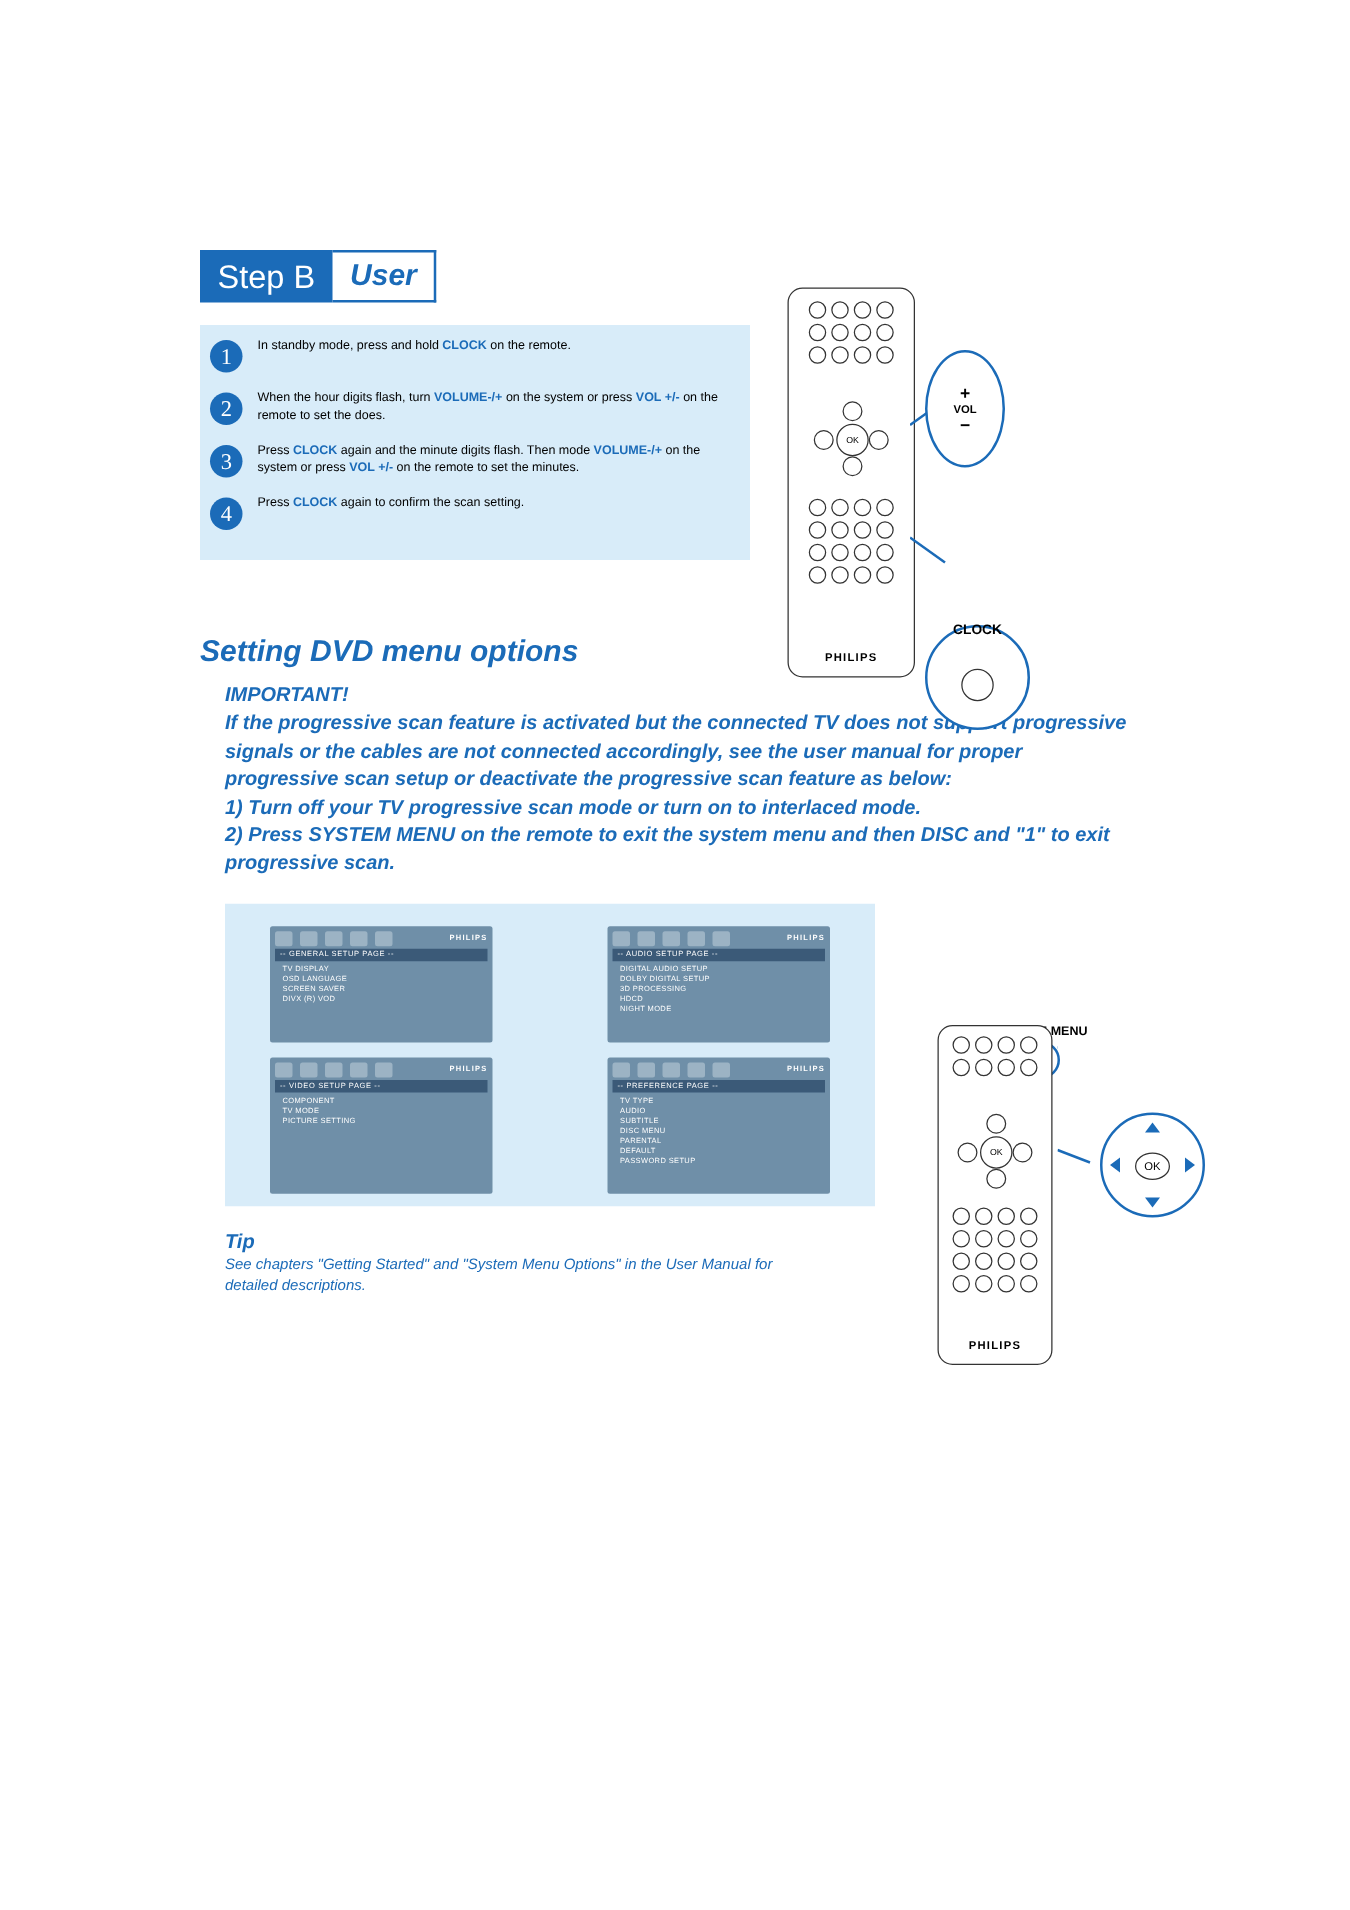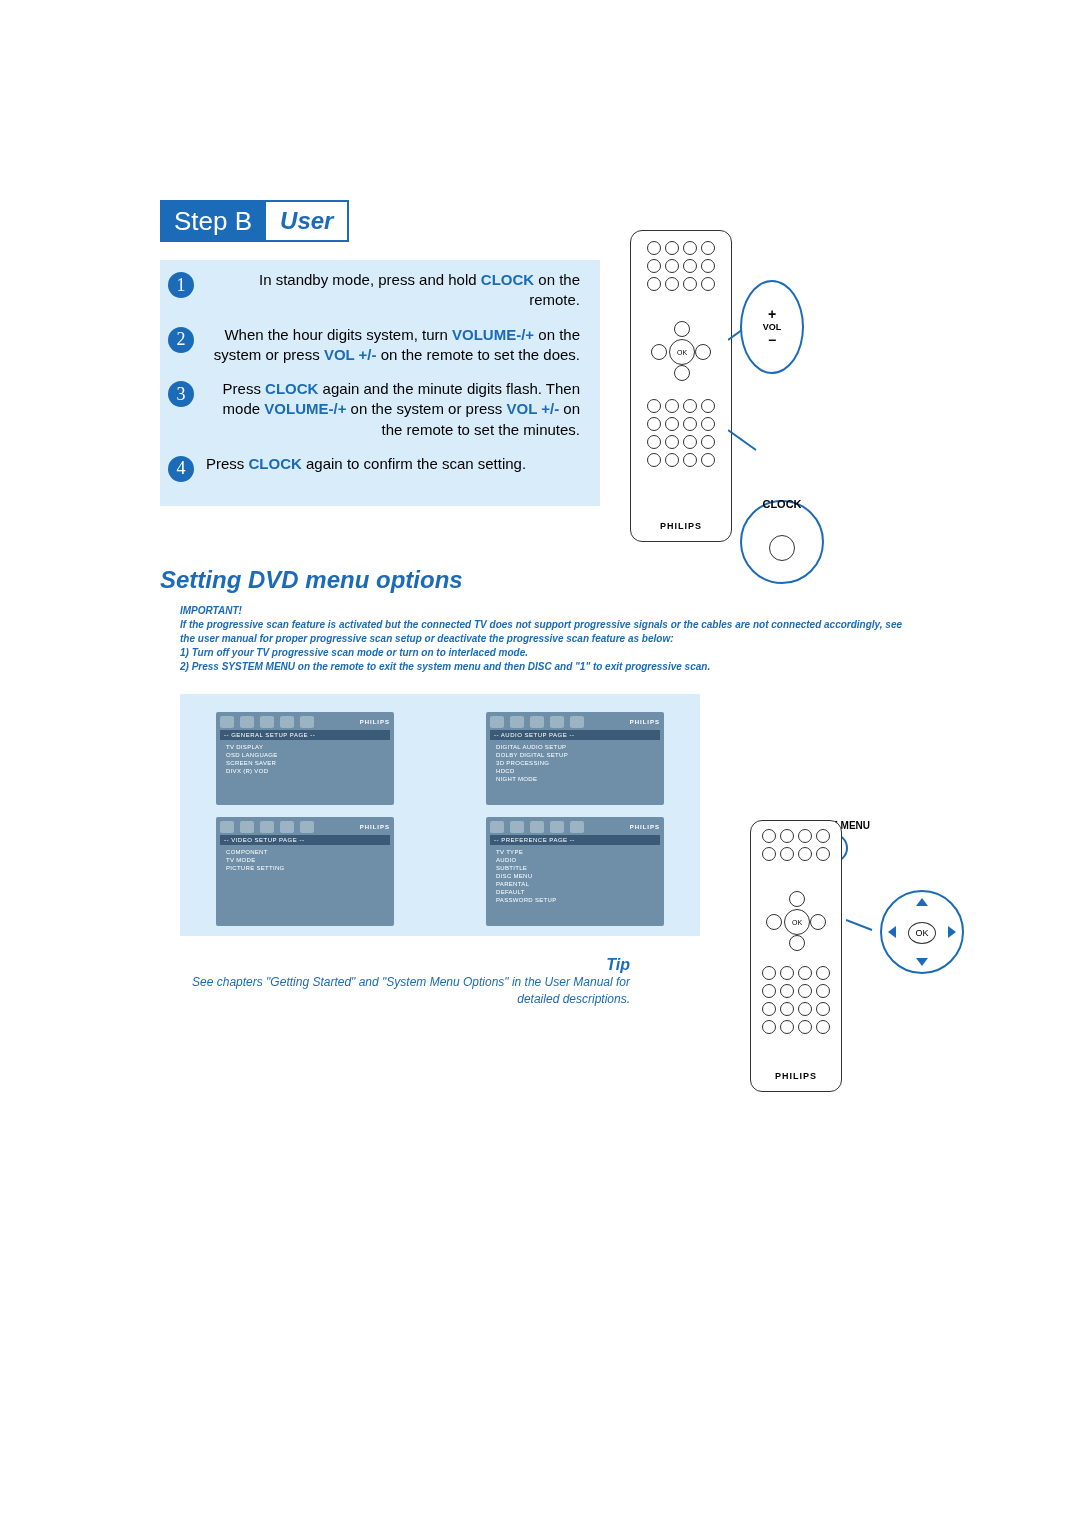--- a/index.html
+++ b/index.html
@@ -5,48 +5,48 @@
   html,body{margin:0;padding:0;background:#fff;font-family:Arial,Helvetica,sans-serif;color:#000;}
   .page{width:1080px;height:1528px;margin:0 auto;position:relative;background:#fff;}
   .content{position:absolute;left:160px;top:200px;width:770px;}
   .step-badge{display:inline-flex;align-items:stretch;height:42px;margin-bottom:18px;}
   .step-badge .a{background:#1b6bb8;color:#fff;font-size:26px;font-weight:400;padding:6px 14px;display:flex;align-items:center;}
   .step-badge .b{border:2px solid #1b6bb8;border-left:none;color:#1b6bb8;font-style:italic;font-size:24px;padding:6px 14px;display:flex;align-items:center;font-weight:bold;}
   .section-title{color:#1b6bb8;font-style:italic;font-weight:bold;font-size:24px;margin:8px 0 10px 0;}
   .steps-box{background:#d8ecf9;padding:6px 0 14px 0;width:440px;position:relative;}
   .step-row{display:flex;gap:12px;padding:4px 20px 10px 8px;align-items:flex-start;}
   .num{width:26px;height:26px;border-radius:50%;background:#1b6bb8;color:#fff;font-size:18px;display:flex;align-items:center;justify-content:center;flex:0 0 26px;margin-top:2px;font-family:Georgia,serif;}
-  .step-text{font-size:15px;line-height:1.35;color:#000;text-align:right;}
+  .step-text{font-size:10px;line-height:1.35;color:#000;}
   .kw{color:#1b6bb8;font-weight:bold;}
   .remote-wrap{position:absolute;right:0;top:70px;width:300px;display:flex;gap:8px;align-items:flex-start;}
   .remote{width:100px;height:310px;border:1.5px solid #333;border-radius:12px;background:#fff;position:relative;}
   .remote .brand{position:absolute;bottom:10px;left:0;right:0;text-align:center;font-size:9px;font-weight:bold;letter-spacing:1px;}
   .grid-btns{position:absolute;left:8px;right:8px;display:flex;flex-wrap:wrap;gap:4px;justify-content:center;}
   .btn-o{width:12px;height:12px;border:1px solid #333;border-radius:50%;}
   .dpad{position:absolute;left:20px;top:90px;width:60px;height:60px;}
   .dpad .c{position:absolute;left:18px;top:18px;width:24px;height:24px;border:1px solid #333;border-radius:50%;display:flex;align-items:center;justify-content:center;font-size:7px;}
   .dpad .arm{position:absolute;width:14px;height:14px;border:1px solid #333;border-radius:50%;}
   .dpad .u{left:23px;top:0;} .dpad .d{left:23px;bottom:0;} .dpad .l{left:0;top:23px;} .dpad .r{right:0;top:23px;}
   .callout{border:2px solid #1b6bb8;border-radius:50%;background:#fff;display:flex;flex-direction:column;align-items:center;justify-content:center;}
   .callout.vol{width:60px;height:90px;font-size:11px;position:relative;}
   .callout.vol .p,.callout.vol .m{font-size:14px;font-weight:bold;}
   .callout.clock{width:80px;height:80px;position:relative;margin-top:120px;}
   .callout.clock .lbl{position:absolute;top:-4px;left:50%;transform:translateX(-50%);font-size:11px;font-weight:bold;}
   .callout-line{stroke:#1b6bb8;stroke-width:2;fill:none;}
   .dvd-section{margin-top:60px;width:770px;}
-  .important-block{font-style:italic;font-weight:bold;color:#1b6bb8;font-size:10px;line-height:1.4;margin:4px 20px 20px 20px;}
+  .important-block{font-style:italic;font-weight:bold;color:#1b6bb8;font-size:16px;line-height:1.4;margin:4px 20px 20px 20px;}
   .menus-wrap{background:#d8ecf9;padding:18px 0 10px 0;width:520px;margin-left:20px;display:grid;grid-template-columns:1fr 1fr;gap:12px 20px;justify-items:center;}
   .menu{width:170px;background:#6f8fa8;border-radius:2px;padding:4px;}
   .menu .tabs{display:flex;gap:6px;justify-content:flex-start;align-items:center;margin-bottom:2px;}
   .menu .tab{width:14px;height:12px;background:#9cb3c4;border-radius:2px;}
   .menu .brandm{color:#fff;font-size:6px;font-weight:bold;margin-left:auto;letter-spacing:1px;}
   .menu .bar{background:#3b5a78;color:#fff;font-size:6px;padding:2px 4px;letter-spacing:0.5px;}
   .menu ul{list-style:none;margin:3px 0 0 0;padding:0 6px 18px 6px;}
   .menu li{color:#fff;font-size:6px;padding:1px 0;letter-spacing:0.3px;}
-  .tip{margin:20px 0 0 10px;width:460px;text-align:right;}
+  .tip{margin:20px 0 0 20px;width:460px;}
   .tip .h{color:#1b6bb8;font-style:italic;font-weight:bold;font-size:16px;}
   .tip .t{color:#1b6bb8;font-style:italic;font-size:12px;line-height:1.4;}
   .remote2-wrap{position:absolute;right:30px;top:820px;width:300px;display:flex;gap:4px;align-items:flex-start;}
   .sysmenu{position:absolute;right:180px;top:0;text-align:center;}
   .sysmenu .lbl{font-size:10px;font-weight:bold;}
   .sysmenu .c{width:26px;height:26px;border:2px solid #1b6bb8;border-radius:50%;margin:2px auto;}
   .dpad2-call{width:80px;height:80px;border:2px solid #1b6bb8;border-radius:50%;margin-top:70px;position:relative;background:#fff;}
   .dpad2-call .arm{position:absolute;width:0;height:0;}
   .dpad2-call .u{left:34px;top:6px;border-left:6px solid transparent;border-right:6px solid transparent;border-bottom:8px solid #1b6bb8;}
   .dpad2-call .d{left:34px;bottom:6px;border-left:6px solid transparent;border-right:6px solid transparent;border-top:8px solid #1b6bb8;}
@@ -72,21 +72,21 @@
       <div class="steps-box">
         <div class="step-row">
           <div class="num">1</div>
           <div class="step-text">
             <span>In standby mode, press and hold </span><span class="kw">CLOCK</span><span> on the remote.</span>
           </div>
         </div>
         <div class="step-row">
           <div class="num">2</div>
           <div class="step-text">
-            <span>When the hour digits system, turn </span><span class="kw">VOLUME-/+</span><span> on the system or press </span><span class="kw">VOL +/-</span><span> on the remote to set the does.</span>
+            <span>When the hour digits flash, turn </span><span class="kw">VOLUME-/+</span><span> on the system or press </span><span class="kw">VOL +/-</span><span> on the remote to set the does.</span>
           </div>
         </div>
         <div class="step-row">
           <div class="num">3</div>
           <div class="step-text">
             <span>Press </span><span class="kw">CLOCK</span><span> again and the minute digits flash. Then mode </span><span class="kw">VOLUME-/+</span><span> on the system or press </span><span class="kw">VOL +/-</span><span> on the remote to set the minutes.</span>
           </div>
         </div>
         <div class="step-row">
           <div class="num">4</div>

